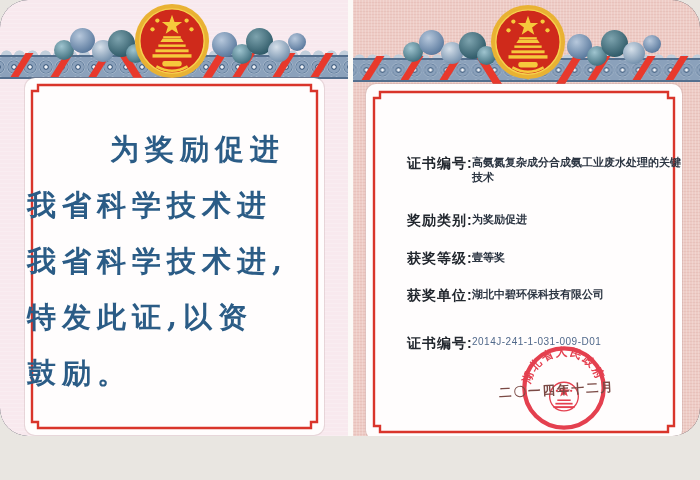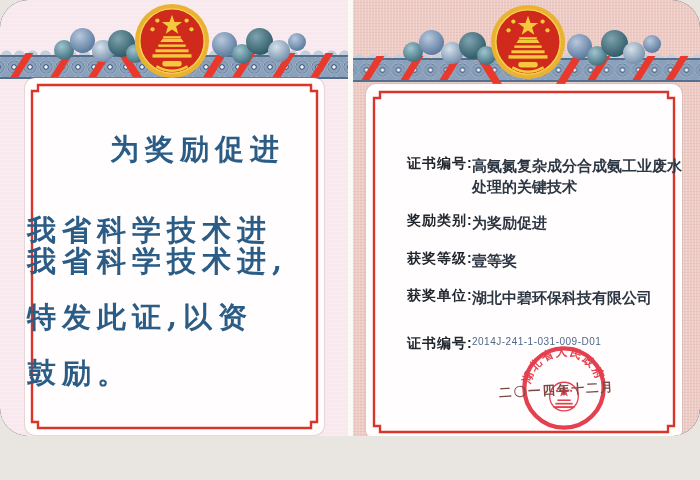--- a/index.html
+++ b/index.html
@@ -57,21 +57,21 @@
 
   
   .ded-line{position:absolute;font-family:"DejaVu Serif", serif;font-weight:600;
     font-size:29px;letter-spacing:6px;color:#2b5c86;white-space:nowrap;z-index:6;}
 
   
   .cert-title{position:absolute;left:13px;width:316px;text-align:center;z-index:6;
     font-family:"DejaVu Serif", serif;font-weight:bold;font-size:26px;letter-spacing:5px;color:#16191c;white-space:nowrap;}
   .field-row{position:absolute;left:0;width:100%;z-index:6;}
   .f-label{position:absolute;left:54px;font-weight:bold;font-size:14px;color:#22272e;letter-spacing:1px;white-space:nowrap;}
-  .f-value{position:absolute;left:119px;font-size:15px;color:#2c3542;line-height:1.4;display:inline-block;max-width:214px;font-weight:600;}
+  .f-value{position:absolute;left:119px;font-size:11px;color:#2c3542;line-height:1.4;display:inline-block;max-width:214px;font-weight:600;}
   .f-value.serial{color:#50688a;font-weight:500;font-size:10px;letter-spacing:.5px;white-space:nowrap;}
 
   .seal{position:absolute;width:86px;height:86px;z-index:8;}
   .seal-date{position:absolute;z-index:9;font-size:12.5px;font-weight:bold;letter-spacing:2px;
     color:#7b4a45;transform:rotate(-3deg);white-space:nowrap;}
 </style>
 </head>
 <body>
 
 <div class="canvas">
@@ -128,21 +128,21 @@
     </svg>
 
     <div class="panel" style="left:25px;top:78px;width:299px;height:357px;">
       <svg class="panel-border" viewBox="0 0 299 357">
         <path d="M13,7 H286 V13 H292 V344 H286 V350 H13 V344 H7 V13 H13 Z" fill="none" stroke="#d9352b" stroke-width="2.4" stroke-linejoin="miter"></path>
       </svg>
     </div>
 
     <div>
       <div class="ded-line" style="left:110px;top:130px;">为奖励促进</div>
-      <div class="ded-line" style="left:27px;top:186px;margin-top:25px;">我省科学技术进</div>
+      <div class="ded-line" style="left:27px;top:186px;">我省科学技术进</div>
       <div class="ded-line" style="left:27px;top:242px;">我省科学技术进,</div>
       <div class="ded-line" style="left:27px;top:298px;">特发此证,以资</div>
       <div class="ded-line" style="left:27px;top:354px;">鼓励。</div>
     </div>
 
     <div>
       <div class="ribbon" style="left:52px;top:444px;"></div>
       <div class="ribbon" style="left:98px;top:444px;"></div>
       <div class="ribbon" style="left:140px;top:444px;"></div>
       <div class="ribbon" style="left:212px;top:444px;"></div>

